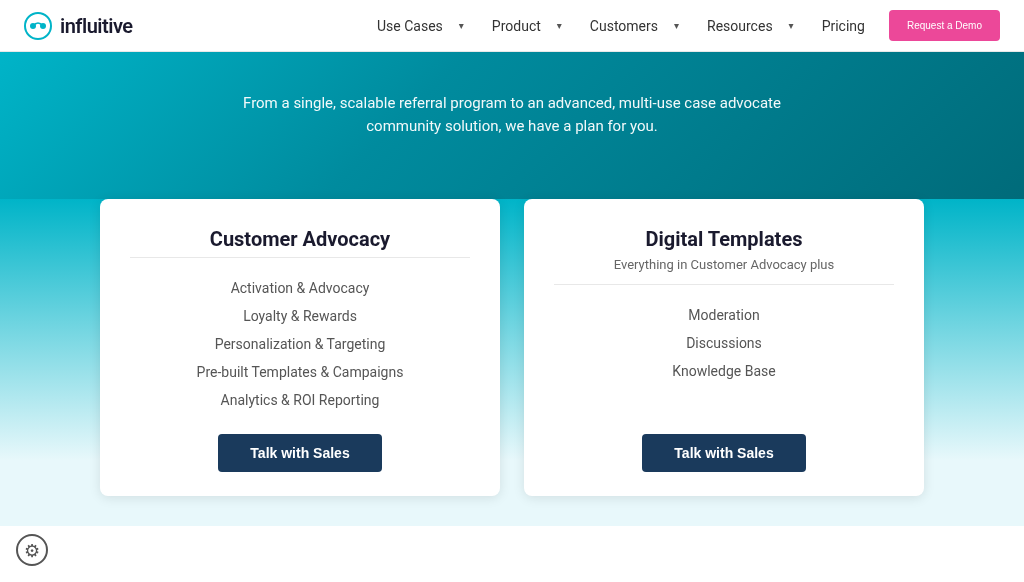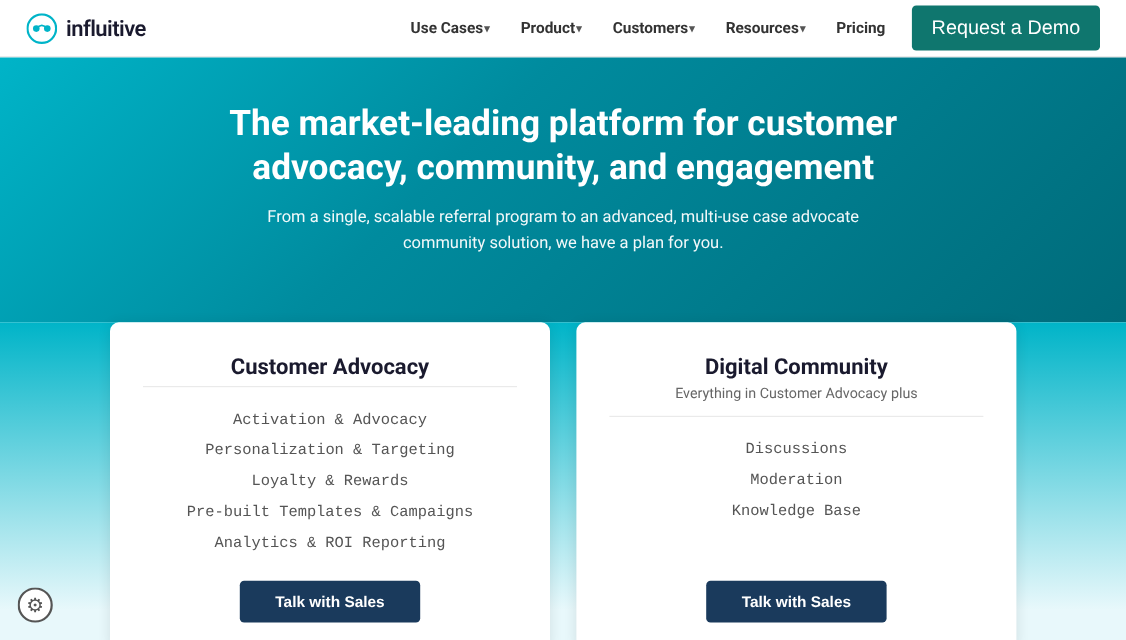--- a/index.html
+++ b/index.html
@@ -37,35 +37,34 @@
       align-items: center;
       gap: 28px;
       margin-right: 24px;
     }
     .nav-item {
       font-size: 14px;
       color: #333;
       cursor: pointer;
       display: flex;
       align-items: center;
-      gap: 1px;
+      gap: 16px;
       text-decoration: none;
-      font-weight: bold;
     }
     .chevron {
       font-size: 10px;
       color: #555;
     }
     .request-demo-btn {
-      background: #0f766e;
+      background: #ec4899;
       color: #fff;
       border: none;
       padding: 10px 18px;
       border-radius: 4px;
-      font-size: 18px;
+      font-size: 10px;
       font-weight: 500;
       cursor: pointer;
       white-space: nowrap;
     }
 
     
     .hero {
       background: linear-gradient(135deg, #00b4c8 0%, #008b9e 40%, #006b7a 100%);
       padding: 40px 20px 30px;
       text-align: center;
@@ -123,21 +122,20 @@
     .card-divider {
       width: 100%;
       height: 1px;
       background: #e8e8e8;
       margin-bottom: 16px;
     }
     .card-features {
       list-style: none;
       width: 100%;
       margin-bottom: 20px;
-      font-family: Liberation Mono, monospace;
     }
     .card-features li {
       text-align: center;
       font-size: 14px;
       color: #555;
       padding: 6px 0;
     }
     .talk-sales-btn {
       background: #1a3a5c;
       color: #fff;
@@ -203,46 +201,45 @@
     </a>
     <a class="nav-item">
       <span>Pricing</span>
     </a>
   </nav>
 
   <button class="request-demo-btn">Request a Demo</button>
 </header>
 
 <section class="hero">
-  <h1>The market-leading platform for customer advocacy, community, and engagement</h1>
   <p>From a single, scalable referral program to an advanced, multi-use case advocate community solution, we have a plan for you.</p>
 </section>
 
 <section class="cards-section">
 
   <div class="card">
     <div class="card-title">Customer Advocacy</div>
     <div class="card-divider"></div>
     <ul class="card-features">
       <li>Activation &amp; Advocacy</li>
+      <li>Loyalty &amp; Rewards</li>
       <li>Personalization &amp; Targeting</li>
-      <li>Loyalty &amp; Rewards</li>
       <li>Pre-built Templates &amp; Campaigns</li>
       <li>Analytics &amp; ROI Reporting</li>
     </ul>
     <button class="talk-sales-btn">Talk with Sales</button>
   </div>
 
   <div class="card">
-    <div class="card-title">Digital Community</div>
+    <div class="card-title">Digital Templates</div>
     <div class="card-subtitle">Everything in Customer Advocacy plus</div>
     <div class="card-divider"></div>
     <ul class="card-features">
+      <li>Moderation</li>
       <li>Discussions</li>
-      <li>Moderation</li>
       <li>Knowledge Base</li>
     </ul>
     <button class="talk-sales-btn">Talk with Sales</button>
   </div>
 
 </section>
 
 <div class="settings-icon-wrap">
   <div class="settings-circle">⚙</div>
 </div>

